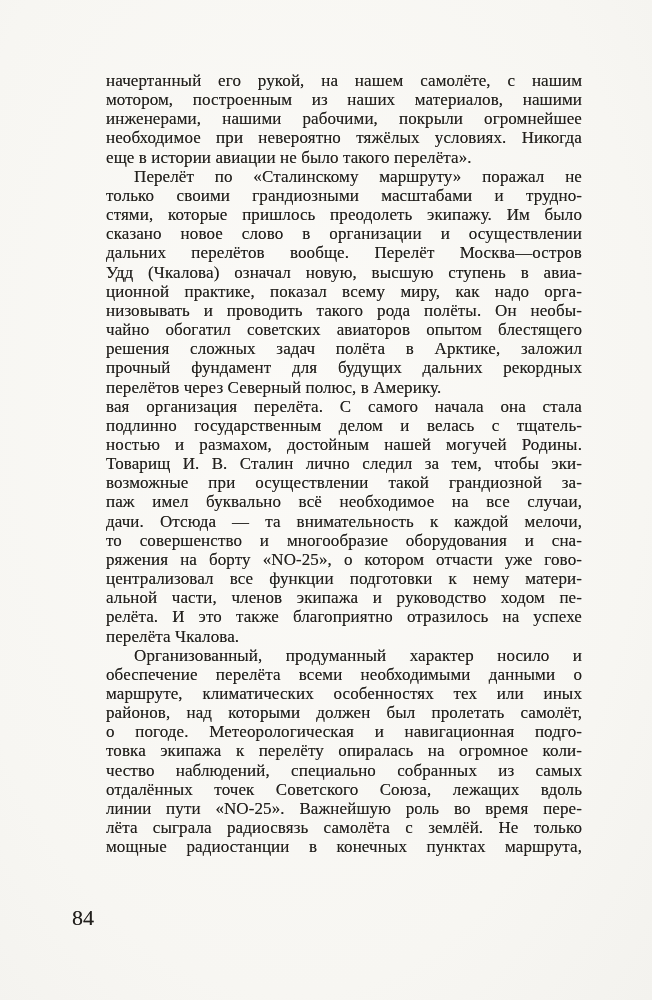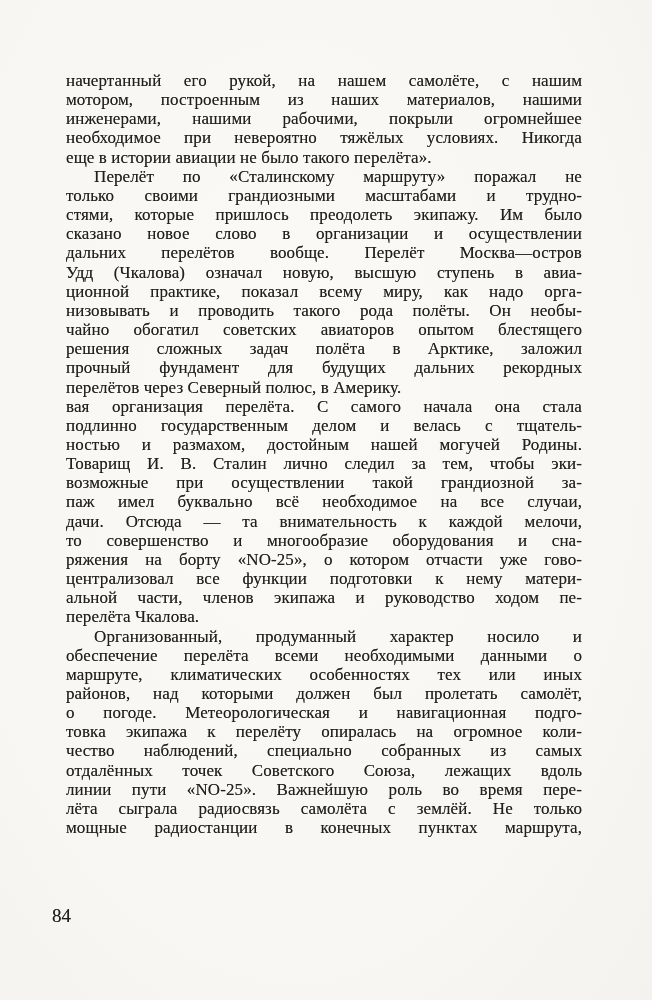--- a/index.html
+++ b/index.html
@@ -29,32 +29,33 @@
     line-height: 19.15px;
     color: #22201d;
     letter-spacing: 0.1px;
     text-rendering: optimizeLegibility;
   }
   .line {
     text-align: justify;
     text-align-last: justify;
     white-space: normal;
     text-shadow: 0 0 0.4px rgba(34,32,29,0.55);
+    margin-left: 40px;
   }
   .line.endline {
     text-align-last: left;
   }
   .line.indent {
     text-indent: 28px;
   }
   .pagenum {
     position: absolute;
-    left: 52px;
+    left: 72px;
     top: 905px;
-    font-size: 19px;
+    font-size: 22px;
     color: #22201d;
     text-shadow: 0 0 0.4px rgba(34,32,29,0.55);
   }
 </style>
 </head>
 <body>
 
 <div class="page">
   <div class="textblock" id="textblock">
       <div>
@@ -83,20 +84,21 @@
         <div class="line">подлинно государственным делом и велась с тщатель-</div>
         <div class="line">ностью и размахом, достойным нашей могучей Родины.</div>
         <div class="line">Товарищ И. В. Сталин лично следил за тем, чтобы эки-</div>
         <div class="line">возможные при осуществлении такой грандиозной за-</div>
         <div class="line">паж имел буквально всё необходимое на все случаи,</div>
         <div class="line">дачи. Отсюда — та внимательность к каждой мелочи,</div>
         <div class="line">то совершенство и многообразие оборудования и сна-</div>
         <div class="line">ряжения на борту «NO-25», о котором отчасти уже гово-</div>
         <div class="line">централизовал все функции подготовки к нему матери-</div>
         <div class="line">альной части, членов экипажа и руководство ходом пе-</div>
+        <div class="line">релёта. И это также благоприятно отразилось на успехе</div>
         <div class="line endline">перелёта Чкалова.</div>
       </div>
       <div>
         <div class="line indent">Организованный, продуманный характер носило и</div>
         <div class="line">обеспечение перелёта всеми необходимыми данными о</div>
         <div class="line">маршруте, климатических особенностях тех или иных</div>
         <div class="line">районов, над которыми должен был пролетать самолёт,</div>
         <div class="line">о погоде. Метеорологическая и навигационная подго-</div>
         <div class="line">товка экипажа к перелёту опиралась на огромное коли-</div>
         <div class="line">чество наблюдений, специально собранных из самых</div>

